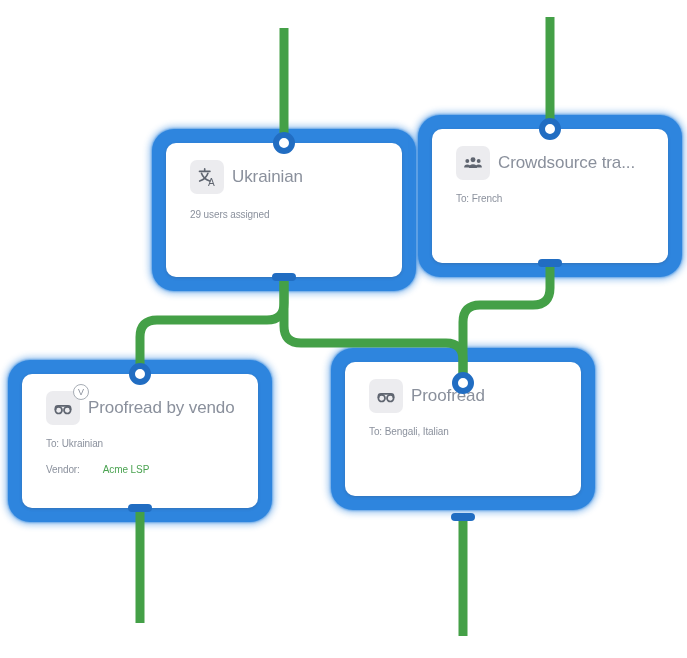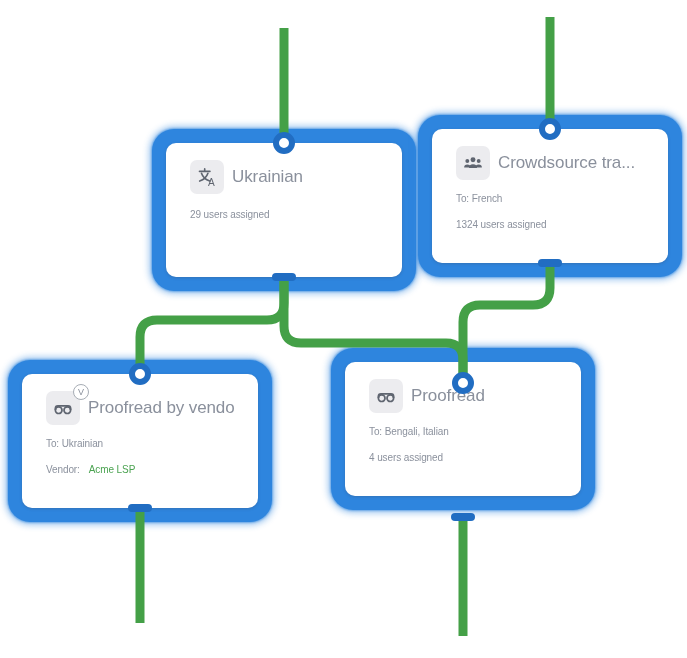--- a/index.html
+++ b/index.html
@@ -12,21 +12,21 @@
          box-shadow:0 0 6px 3px rgba(46,133,222,.45), 0 0 2px 1px rgba(46,133,222,.55);}
   .card{position:absolute;inset:0;background:#ffffff;border-radius:10px;
         box-shadow:0 1px 3px rgba(60,70,90,.28);padding:17px 24px 0;box-sizing:border-box;}
   .head{display:flex;align-items:center;gap:8px;}
   .iconbox{position:relative;width:34px;height:34px;border-radius:7px;background:#ececef;
            display:flex;align-items:center;justify-content:center;flex:0 0 auto;}
   .iconbox svg{display:block;}
   .title{font-size:17px;color:#8a909c;white-space:nowrap;overflow:hidden;letter-spacing:-.1px;}
   .line{font-size:10px;color:#8b919d;margin-top:15px;letter-spacing:-.1px;white-space:nowrap;}
   .line.first{margin-top:13px;}
-  .green{color:#4ba351;margin-left:9px;}
+  .green{color:#4ba351;margin-left:23px;}
   .badge{position:absolute;top:-7px;right:-9px;width:14px;height:14px;border-radius:50%;
          background:#fff;border:1px solid #a7adb5;color:#8a909c;font-size:9px;line-height:14px;
          display:flex;align-items:center;justify-content:center;}
 
   
   svg.wires{position:absolute;left:0;top:0;pointer-events:none;}
   .wire{stroke:#44a047;stroke-width:9;fill:none;stroke-linejoin:round;}
 
   
   .ports{position:absolute;inset:0;}
@@ -71,21 +71,20 @@
             <circle cx="5.8" cy="9.8" r="2.1"></circle>
             <circle cx="18.2" cy="9.8" r="2.1"></circle>
             <path d="M7.6 17.4 a4.4 4.1 0 0 1 8.8 0 z"></path>
             <path d="M2.3 16.8 a3.5 3.3 0 0 1 7 0 z"></path>
             <path d="M14.7 16.8 a3.5 3.3 0 0 1 7 0 z"></path>
           </svg>
         </span>
         <span class="title">Crowdsource tra...</span>
       </div>
       <div class="line first">To: French</div>
-      <div class="line">1324 users assigned</div>
     </div>
   </div>
 
   <div class="node" style="left:22px;top:374px;">
     <div class="frame"></div>
     <div class="card">
       <div class="head">
         <span class="iconbox">
           <svg width="22" height="22" viewBox="0 0 24 24">
             <g stroke="#5f6570" stroke-width="1.9" fill="none">
@@ -112,21 +111,20 @@
             <g stroke="#5f6570" stroke-width="1.9" fill="none">
               <path d="M3.7 14.2 V12.6 Q3.7 9.8 6.5 9.8 H17.5 Q20.3 9.8 20.3 12.6 V14.2"></path>
               <circle cx="7.3" cy="14.4" r="3.6"></circle>
               <circle cx="16.7" cy="14.4" r="3.6"></circle>
             </g>
           </svg>
         </span>
         <span class="title">Proofread</span>
       </div>
       <div class="line first">To: Bengali, Italian</div>
-      <div class="line">4 users assigned</div>
     </div>
   </div>
 
   <svg class="wires" width="687" height="658" viewBox="0 0 687 658">
     <path class="wire" d="M284 28 L284 143"></path>
     <path class="wire" d="M550 17 L550 129"></path>
     <path class="wire" d="M284 277 L284 303 Q284 320 267 320 L157 320 Q140 320 140 337 L140 374"></path>
     <path class="wire" d="M284 277 L284 326 Q284 343 301 343 L446 343 Q463 343 463 360 L463 383"></path>
     <path class="wire" d="M550 263 L550 288 Q550 305 533 305 L480 305 Q463 305 463 322 L463 383"></path>
     <path class="wire" d="M140 508 L140 623"></path>

